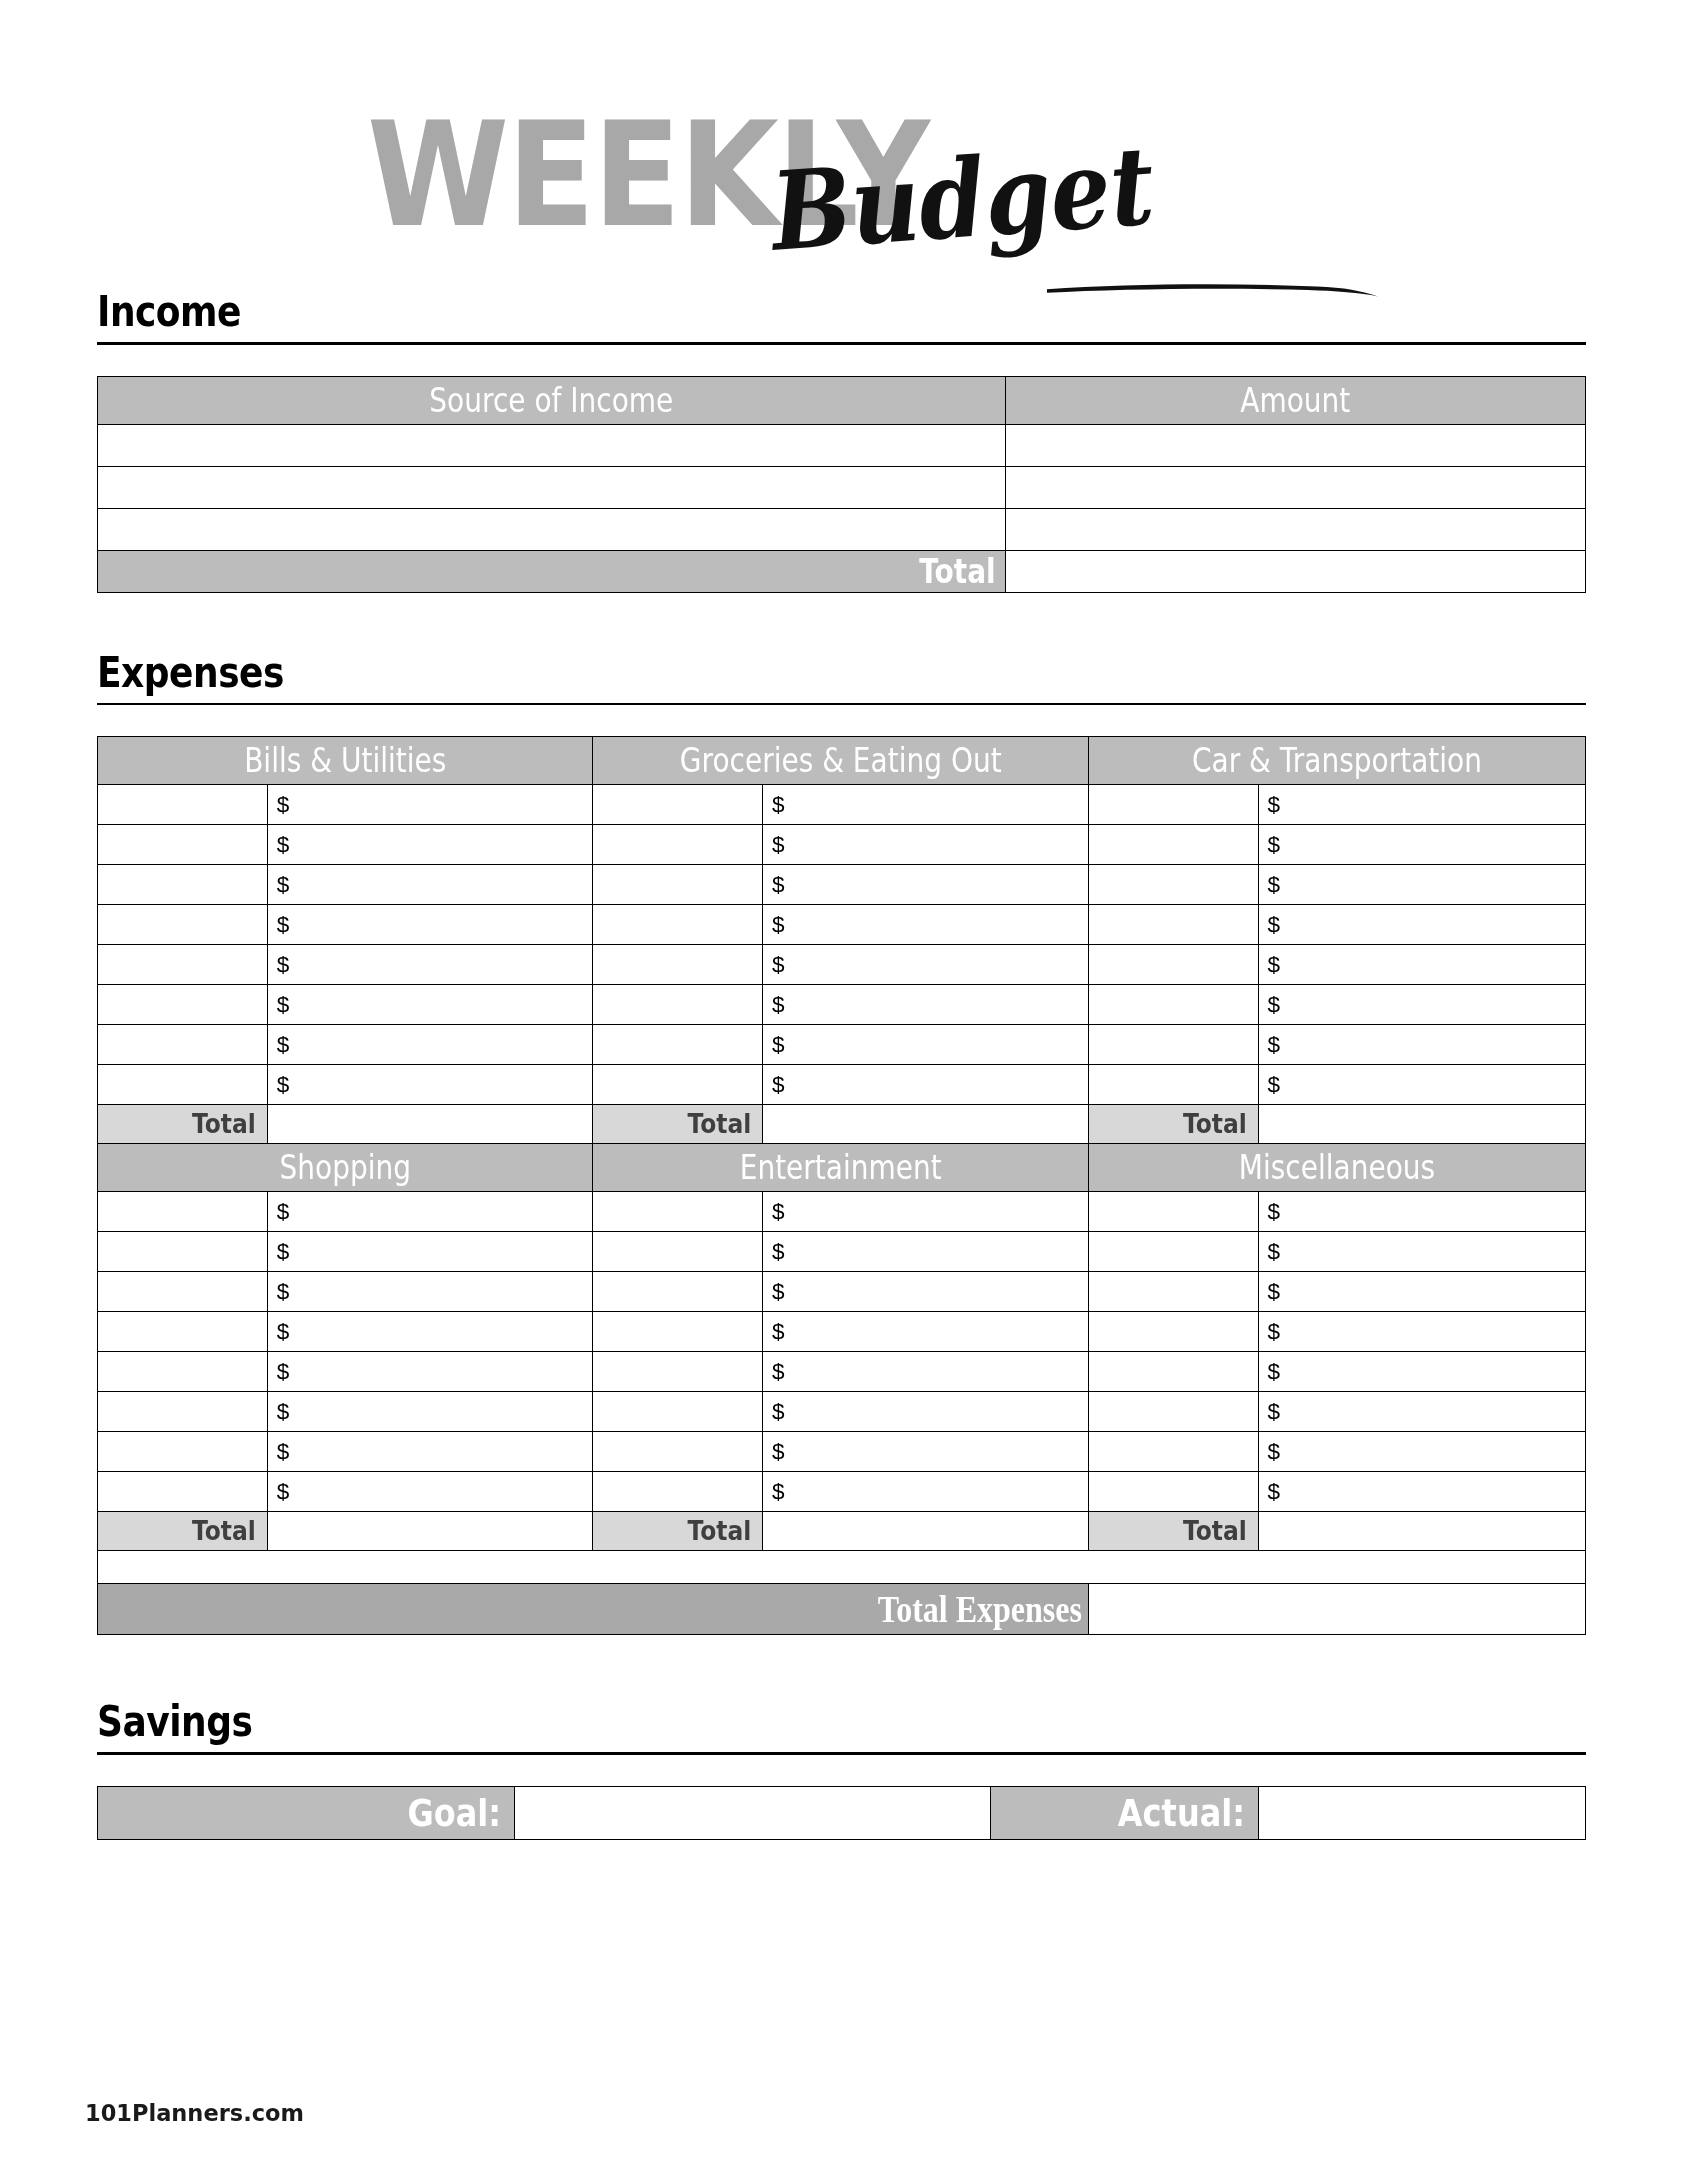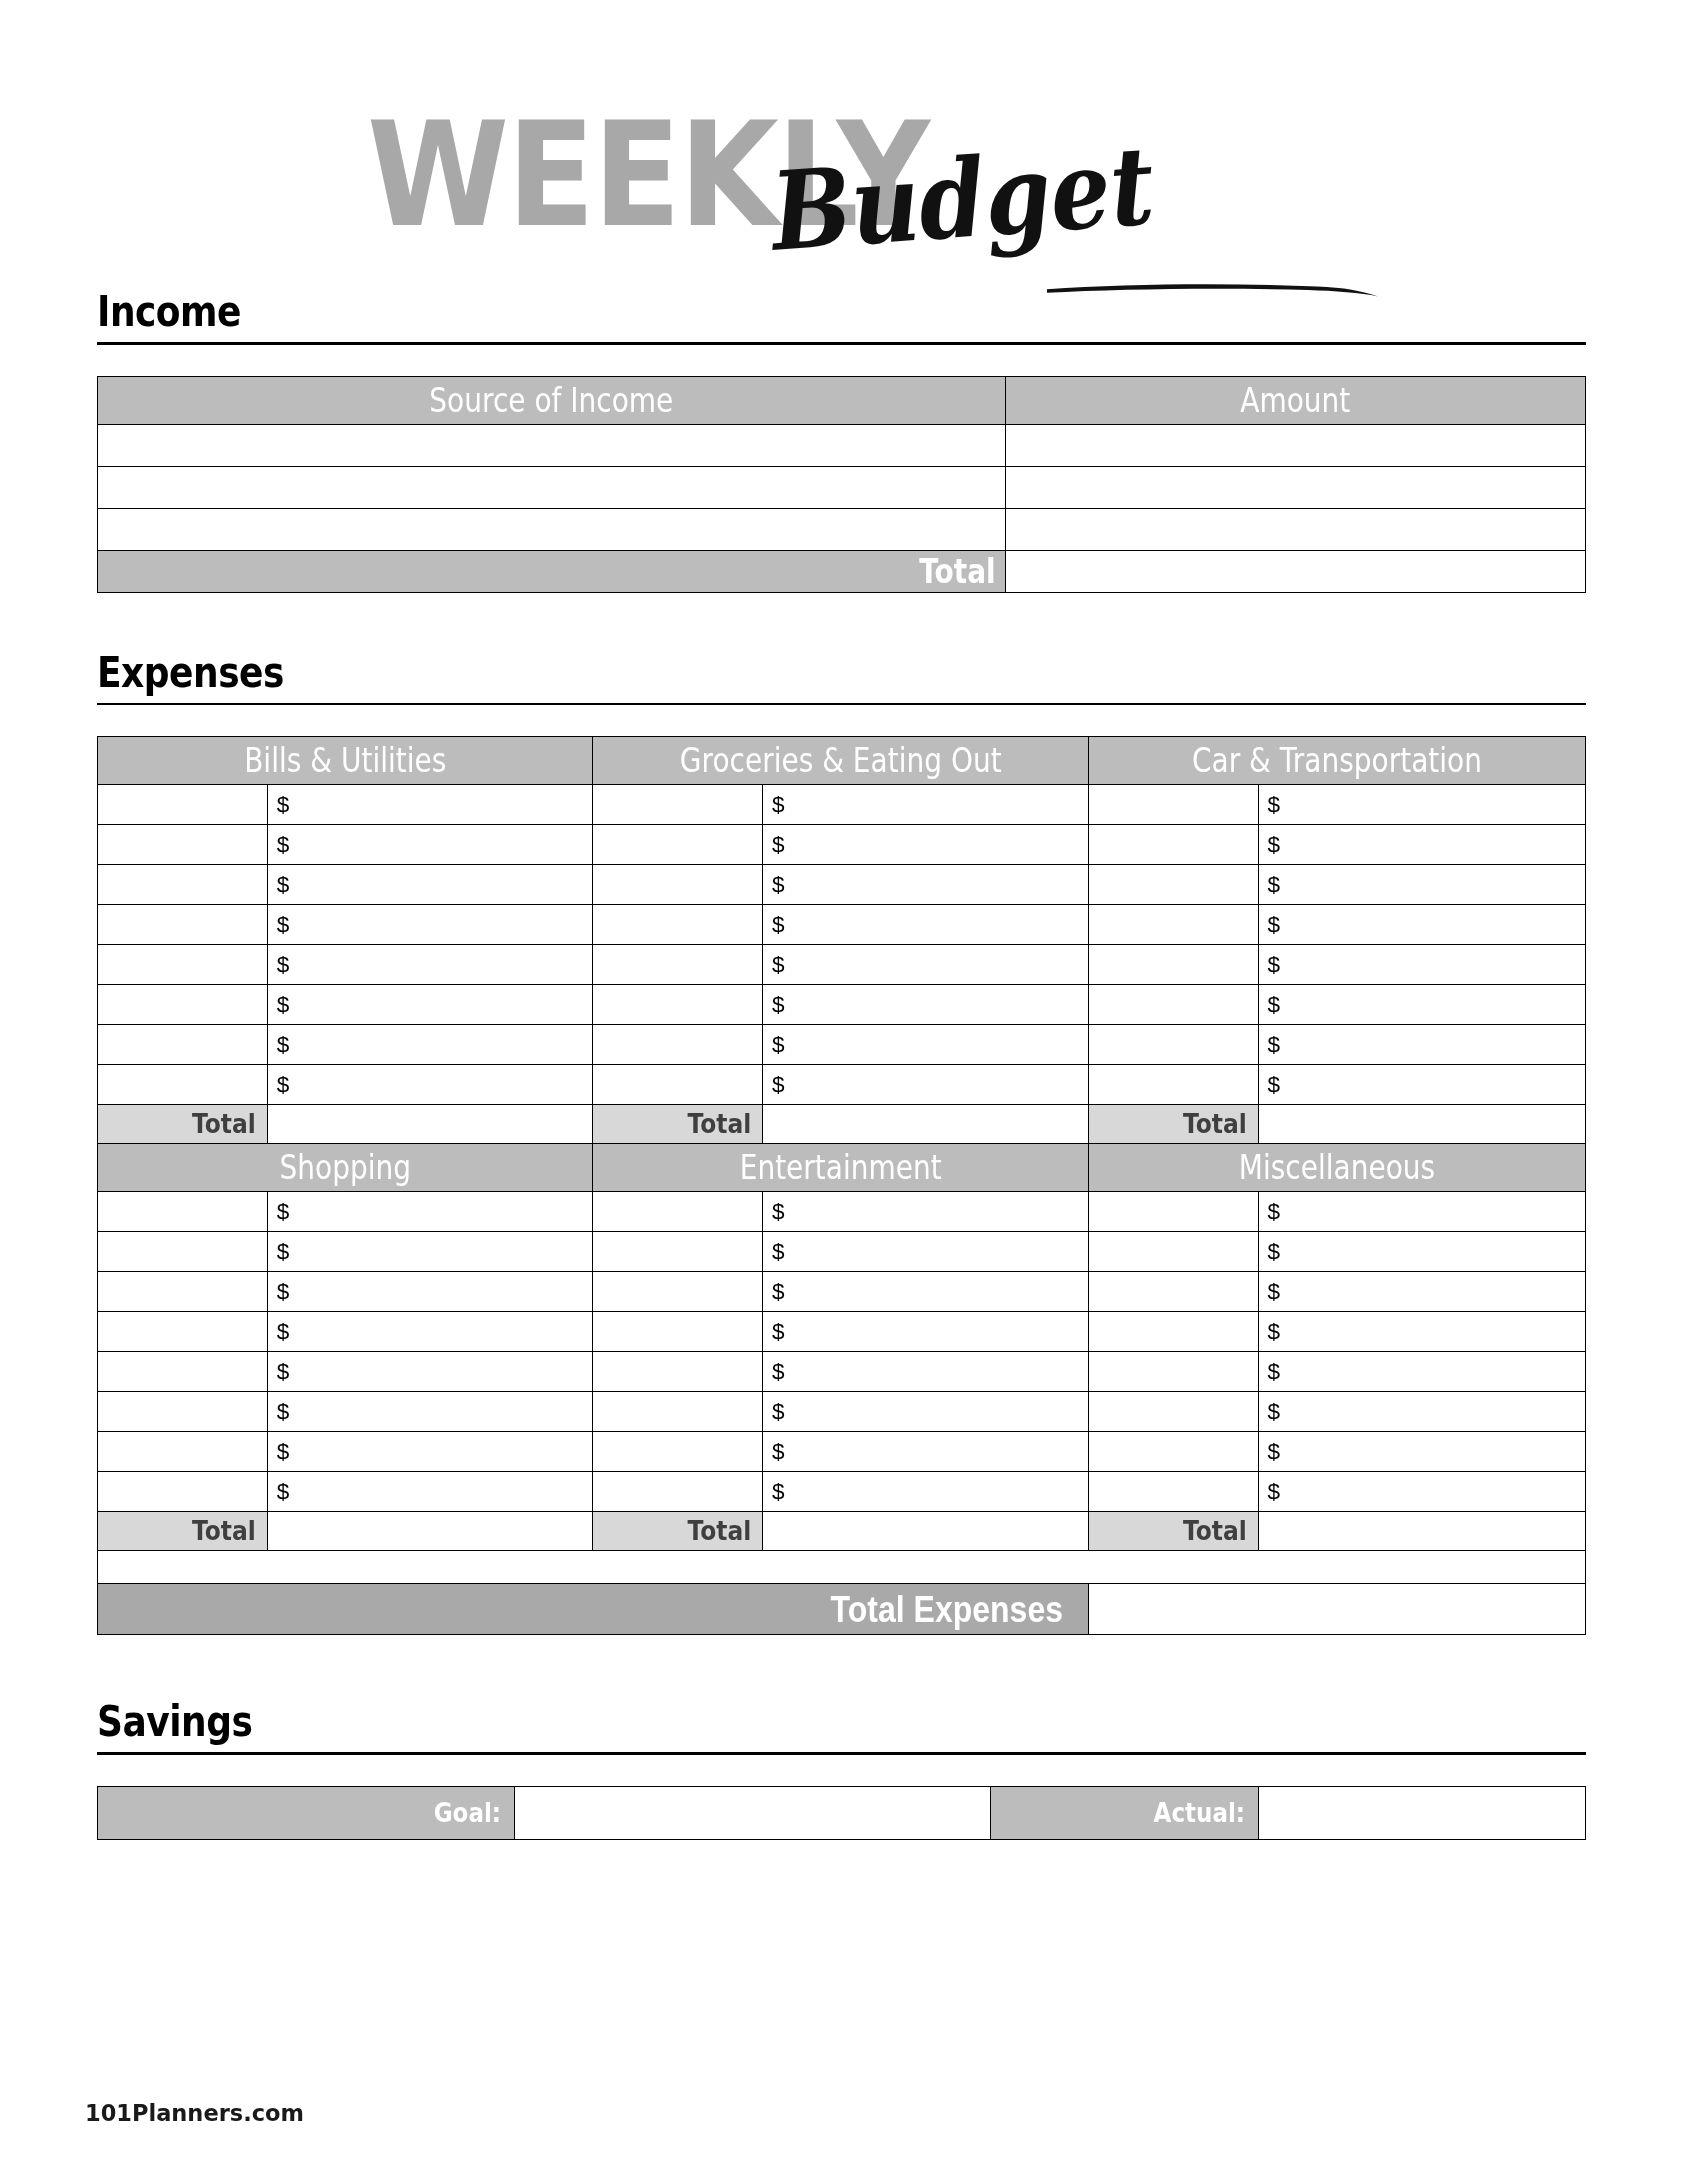--- a/index.html
+++ b/index.html
@@ -141,37 +141,37 @@
   .income-wrap { margin-bottom: 65px; }
   .income-wrap td { height: 41px; }
 
   
   .expenses-wrap { margin-bottom: 72px; border-radius: 30px; }
   .exp-row td { height: 39px; }
   .spacer-row td { height: 32px; border-left: 1.8px solid #000; border-right: 1.8px solid #000; border-top: 1.8px solid #000; border-bottom: 1.8px solid #000; }
   .grand-total-cell {
     background: #a9a9a9;
     color: #ffffff;
-    font-family: Liberation Sans, sans-serif;
+    font-family: Liberation Serif, serif;
     font-weight: bold;
     font-size: 32px;
     text-align: right;
-    padding-right: 25px;
+    padding-right: 6px;
     height: 50px;
   }
   .grand-total-cell span { display:inline-block; transform: scaleY(1.18); }
 
   
   .savings-wrap { margin-top: 7.2px; }
   .sav-label {
     background: #bcbcbc;
     color: #ffffff;
     font-family: "DejaVu Sans", sans-serif;
     font-weight: bold;
-    font-size: 23px;
+    font-size: 32px;
     text-align: right;
     padding-right: 12.6px;
     height: 52px;
   }
   .sav-label span { display:inline-block; transform: scaleY(1.18); }
   .sav-value { background: #fff; height: 52px; }
 
   .footer {
     position: absolute;
     left: 85px;

